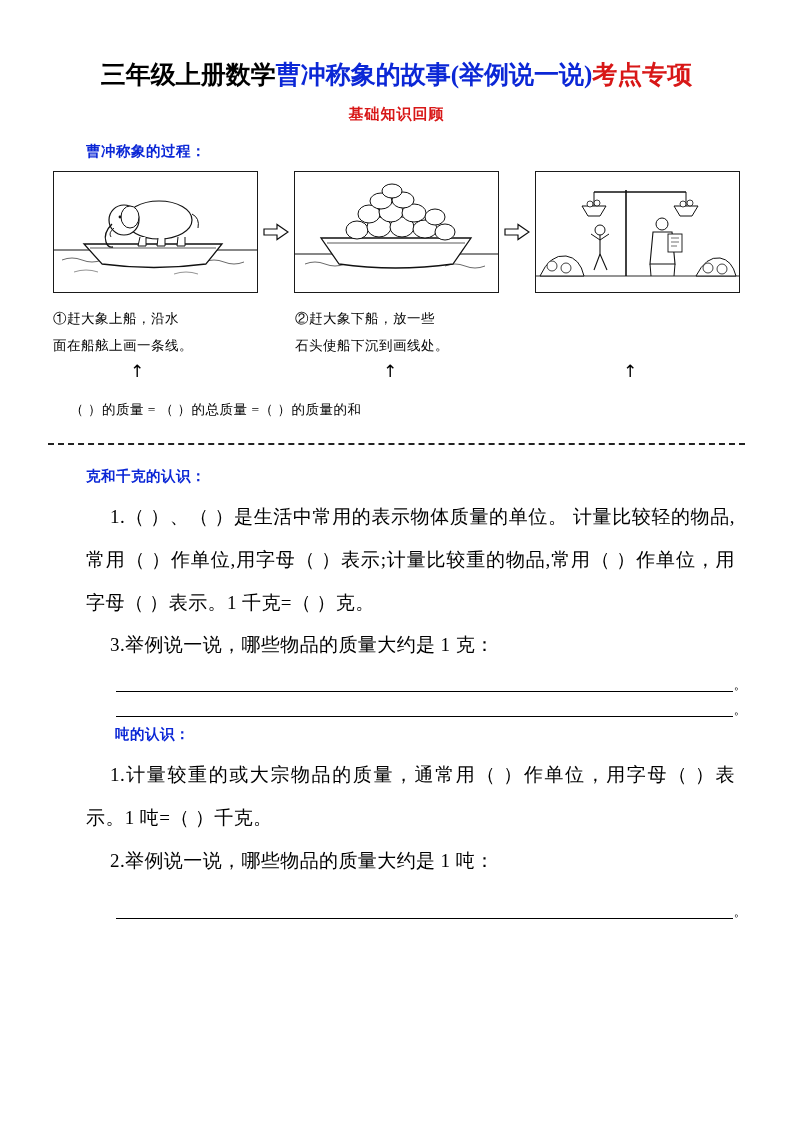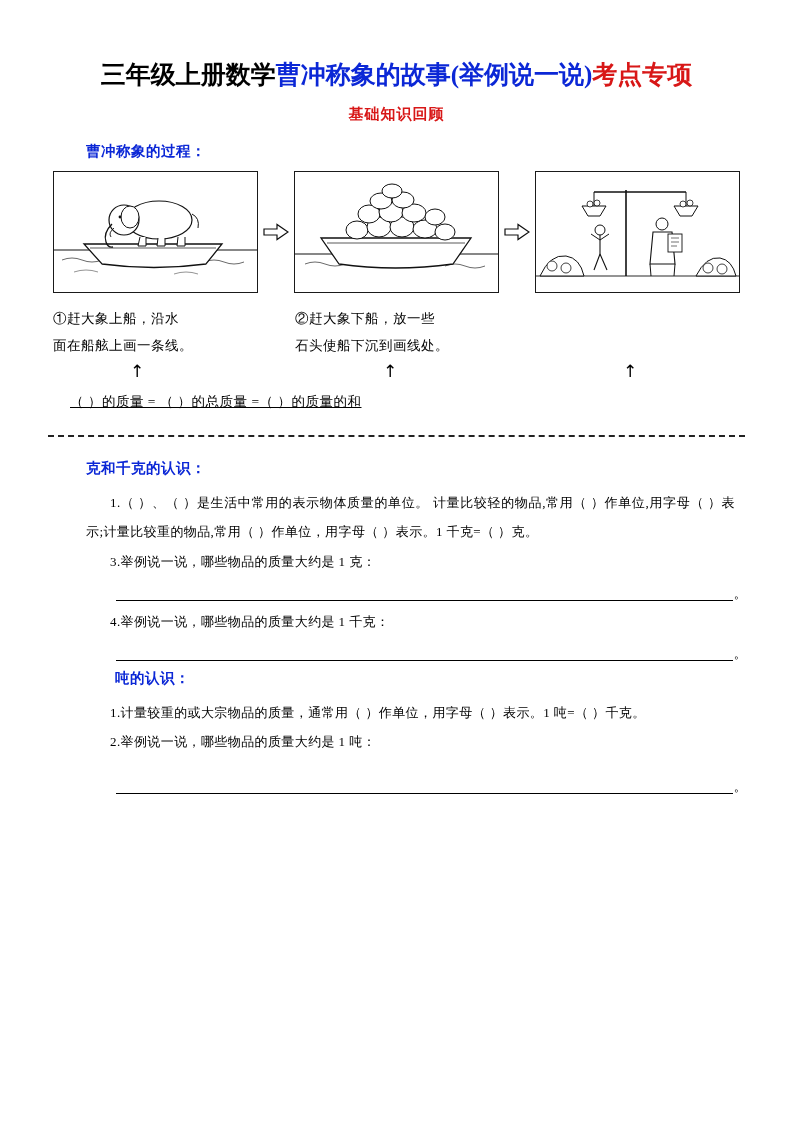--- a/index.html
+++ b/index.html
@@ -109,38 +109,37 @@
     font-size: 17px;
     line-height: 1;
     font-family: "DejaVu Sans", sans-serif;
   }
   .u1 { left: 82px; }
   .u2 { left: 335px; }
   .u3 { left: 575px; }
 
   
   .eq-line {
-    margin-top: 4px;
+    margin-top: 12px;
     font-size: 13.5px;
     letter-spacing: 0.5px;
     white-space: nowrap;
     padding-left: 22px;
-    text-decoration: underline;
   }
 
   
   .divider {
     margin-top: 24px;
     border-top: 2px dashed #222;
     height: 0;
   }
 
   
   .para {
-    font-size: 13px;
+    font-size: 19px;
     line-height: 2.25;
     letter-spacing: 0.4px;
     margin-left: 38px;
     margin-right: 10px;
     text-align: justify;
   }
   .para.indent { text-indent: 24px; }
 
   .ans-line {
     margin-left: 68px;
@@ -306,21 +305,20 @@
 
   <div class="divider"></div>
 
   <div class="sec-head" style="margin-top:22px;">克和千克的认识：</div>
 
   <div class="para indent blk">1.（        ）、（        ）是生活中常用的表示物体质量的单位。 计量比较轻的物品,常用（      ）作单位,用字母（       ）表示;计量比较重的物品,常用（        ）作单位，用字母（        ）表示。1 千克=（        ）克。</div>
   <div class="para indent">3.举例说一说，哪些物品的质量大约是 1 克：</div>
   <div class="ans-line">
     <span class="period">。</span>
   </div>
-  <div class="para indent" style="margin-top:6px;">4.举例说一说，哪些物品的质量大约是 1 千克：</div>
   <div class="ans-line">
     <span class="period">。</span>
   </div>
 
   <div class="sec-head" style="margin-top:8px;padding-left:29px;">吨的认识：</div>
   <div class="para indent blk">1.计量较重的或大宗物品的质量，通常用（        ）作单位，用字母（       ）表示。1 吨=（            ）千克。</div>
   <div class="para indent">2.举例说一说，哪些物品的质量大约是 1 吨：</div>
   <div class="ans-line" style="margin-top:14px;">
     <span class="period">。</span>
   </div>

